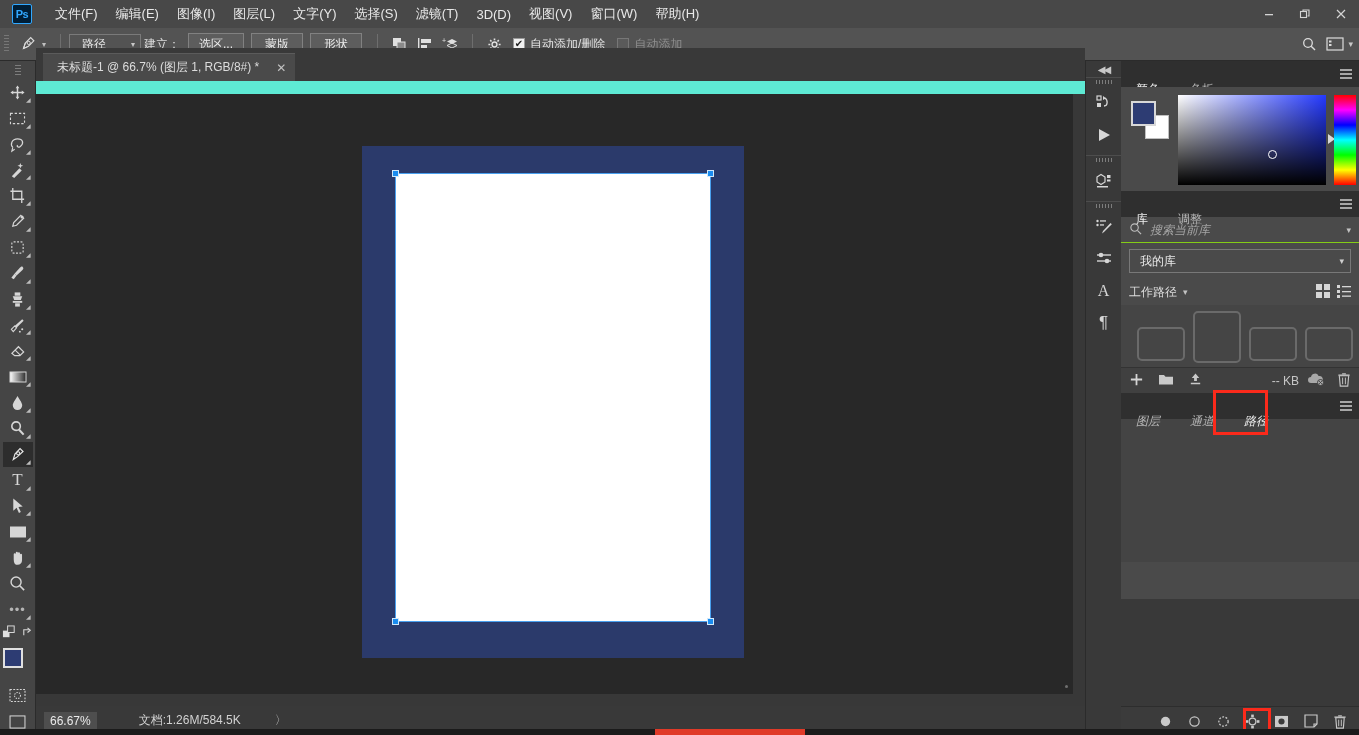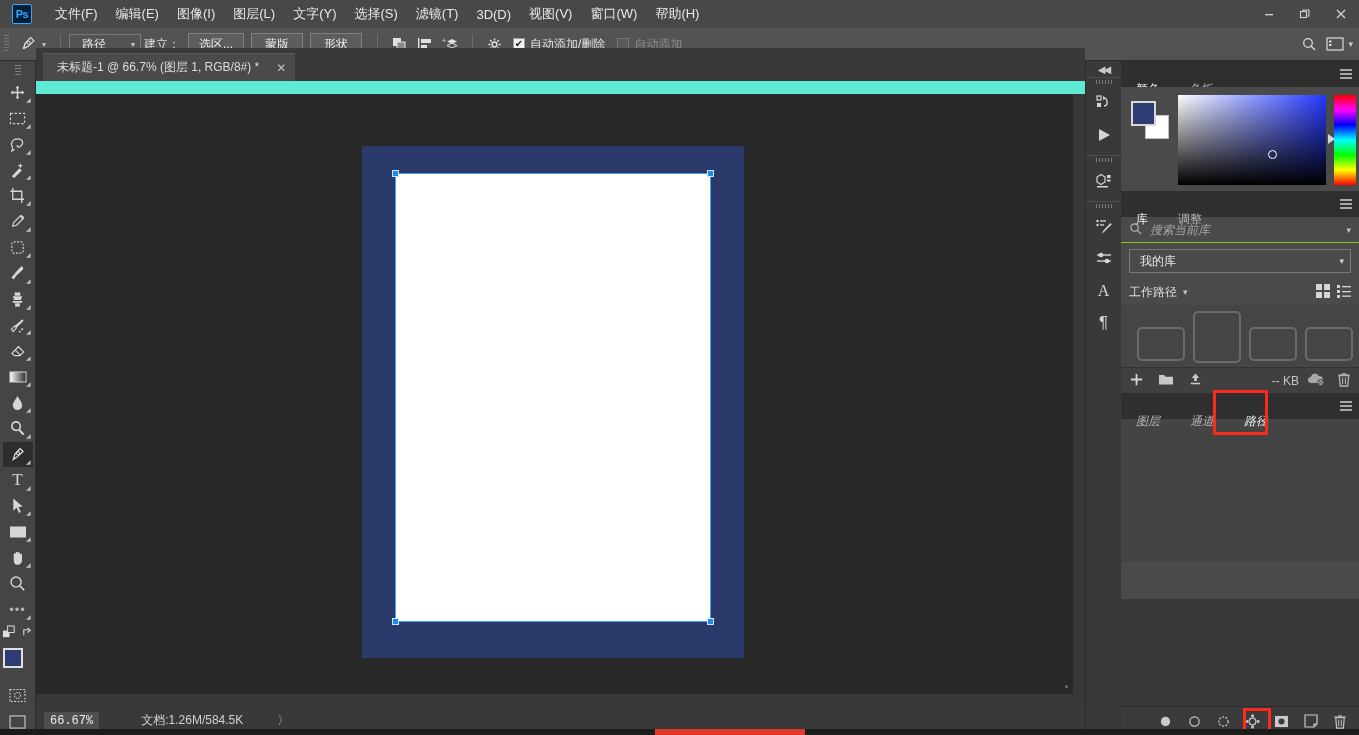--- a/index.html
+++ b/index.html
@@ -144,21 +144,21 @@
     background: #6f6f6f; border-radius: 50%;
   }
 
   
   #statusbar {
     position: absolute; left: 36px; top: 706px; width: 1049px; height: 29px;
     background: #393939; display: flex; align-items: center; color: #d2d2d2; font-size: 12px;
   }
   #status-zoom {
     margin-left: 8px; background: #4e4e4e; padding: 2px 6px; min-width: 52px;
-    text-align: center; color: #eaeaea; font-family: Liberation Mono, monospace;
+    text-align: center; color: #eaeaea;
   }
   #status-doc { margin-left: 42px; }
   #status-arrow { margin-left: 34px; color: #bdbdbd; font-size: 12px; }
 
   
   #dockcol {
     position: absolute; left: 1085px; top: 61px; width: 36px; height: 674px;
     background: #393939; border-left: 1px solid #2b2b2b;
     display: flex; flex-direction: column; align-items: center;
   }

